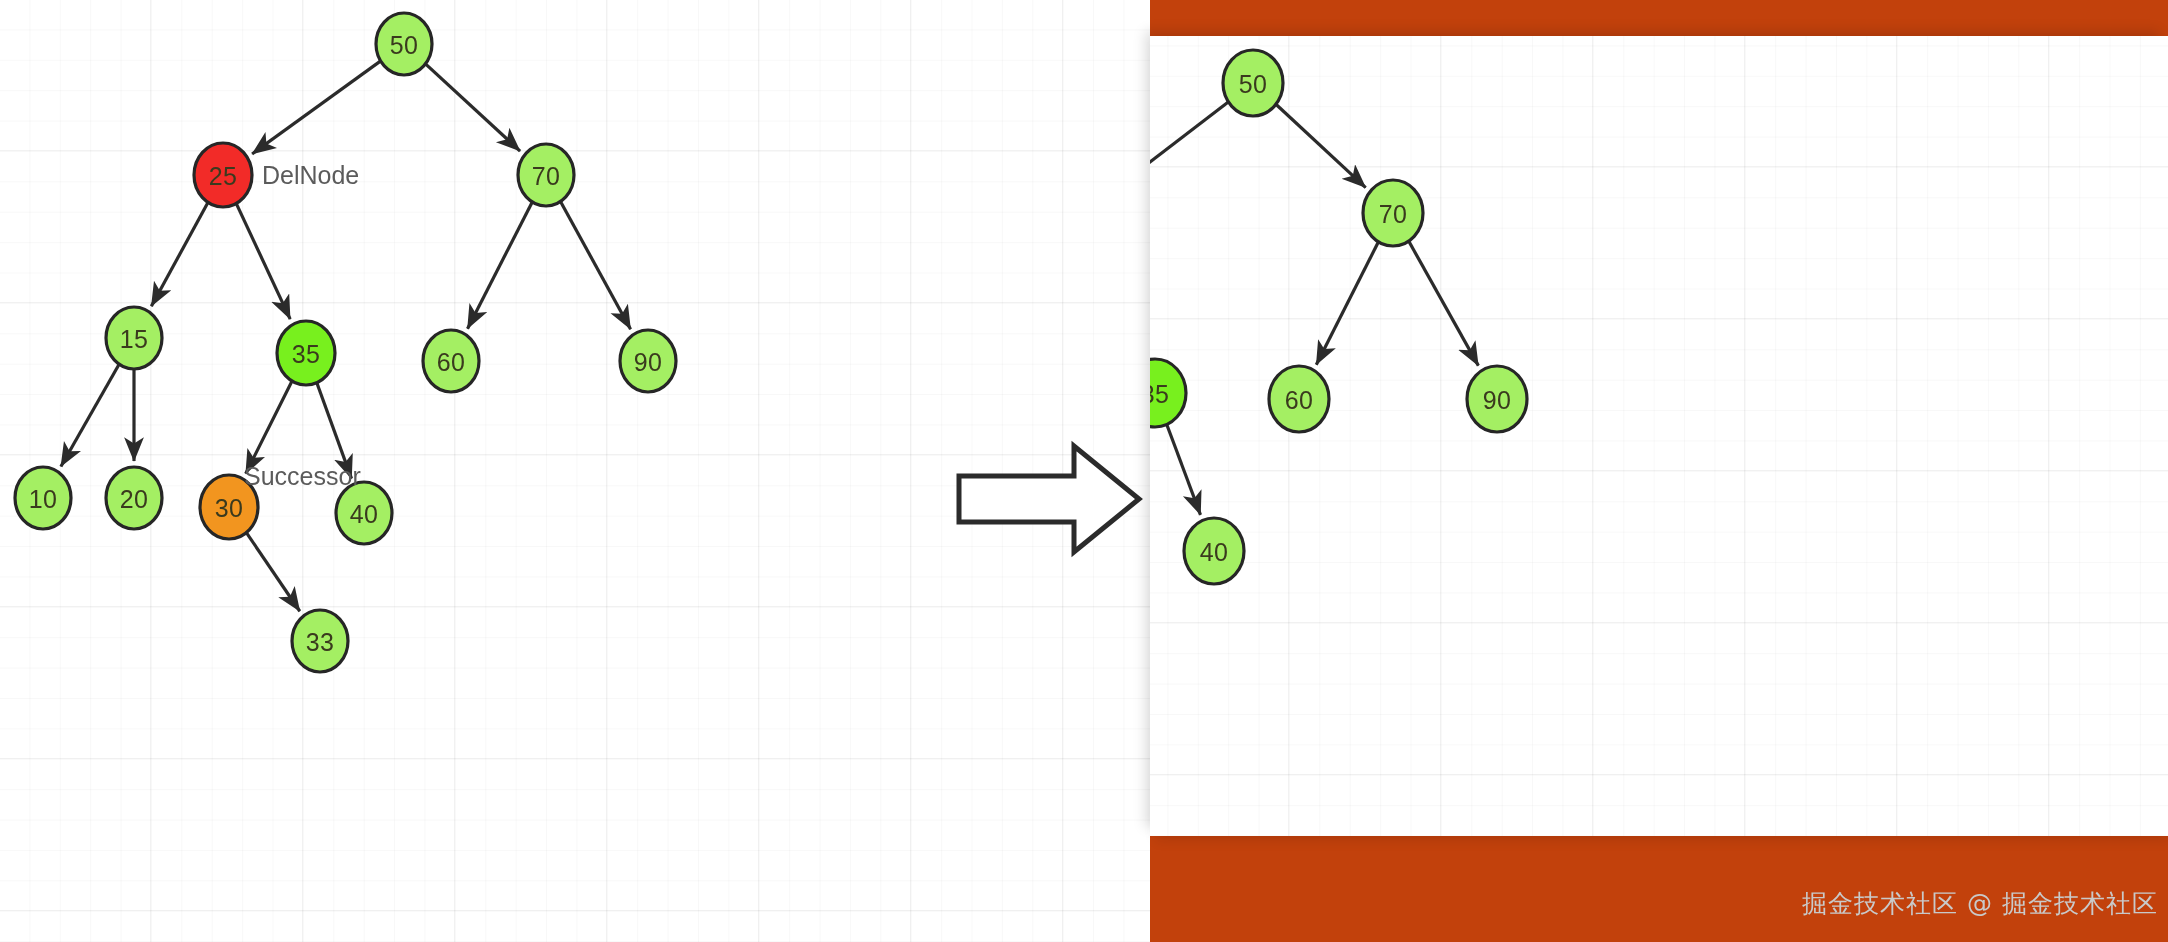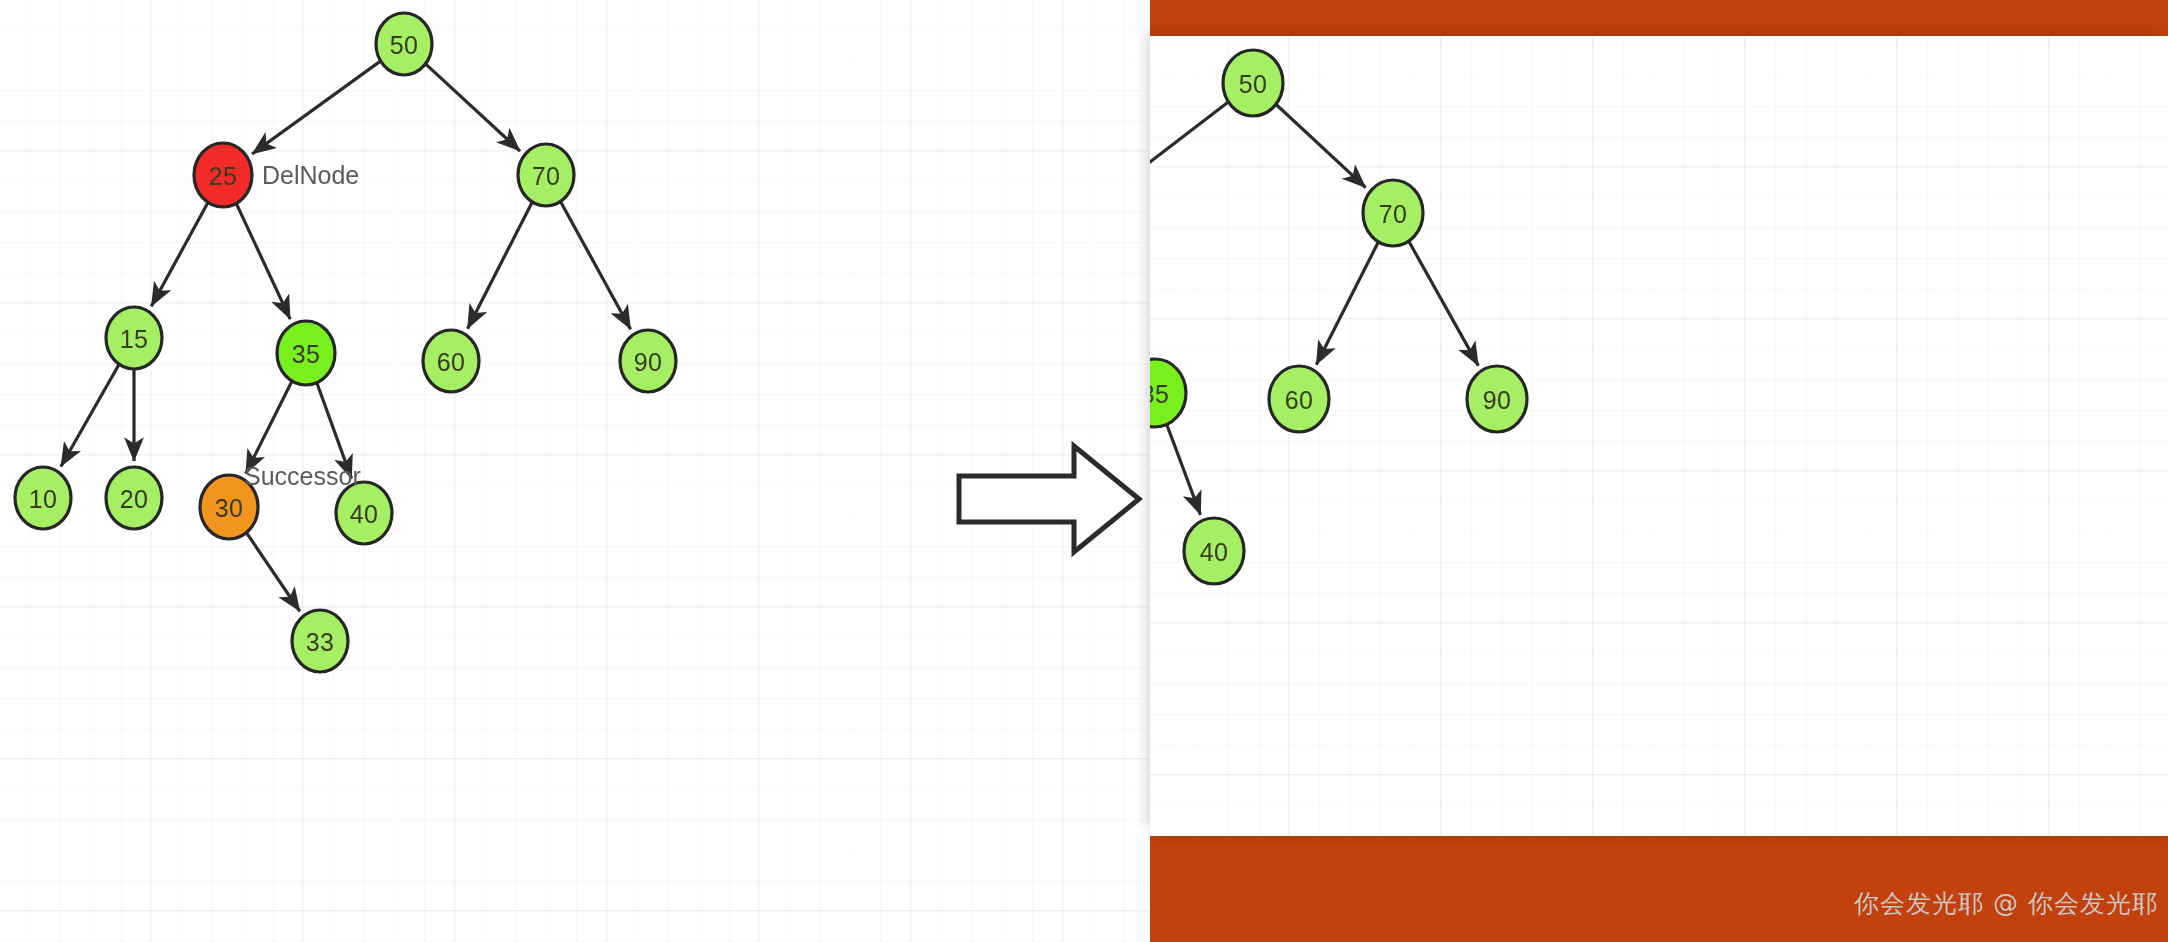--- a/index.html
+++ b/index.html
@@ -253,15 +253,15 @@
             <text x="1079" y="551" class="node-label">33</text>
           </g>
           <g>
             <ellipse cx="1214" cy="551" rx="30" ry="33" fill="#A4EF63" class="node-ellipse"></ellipse>
             <text x="1214" y="552" class="node-label">40</text>
           </g>
         </g>
     </svg>
   </div>
 
-  <div id="watermark">你会发光耶 @ 你会发光耶</div>
+  <div id="watermark">掘金技术社区 @ 掘金技术社区</div>
 
 </div>
 
 </body></html>

